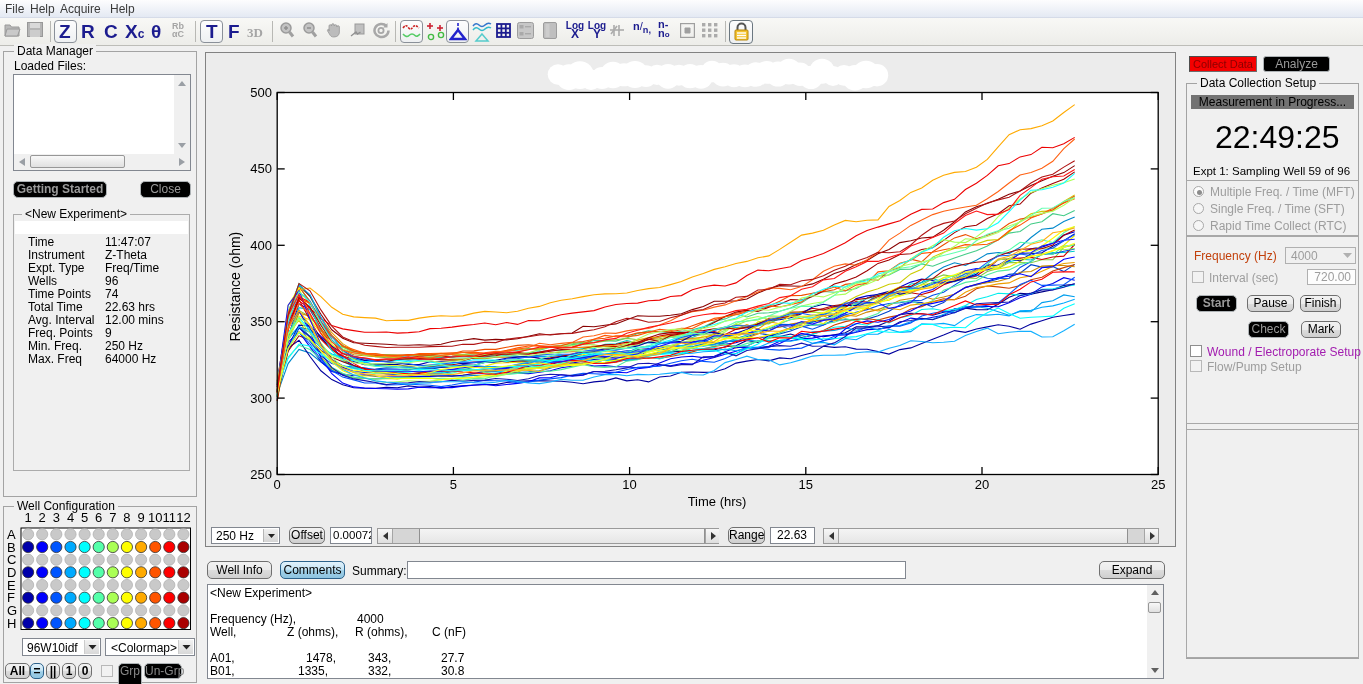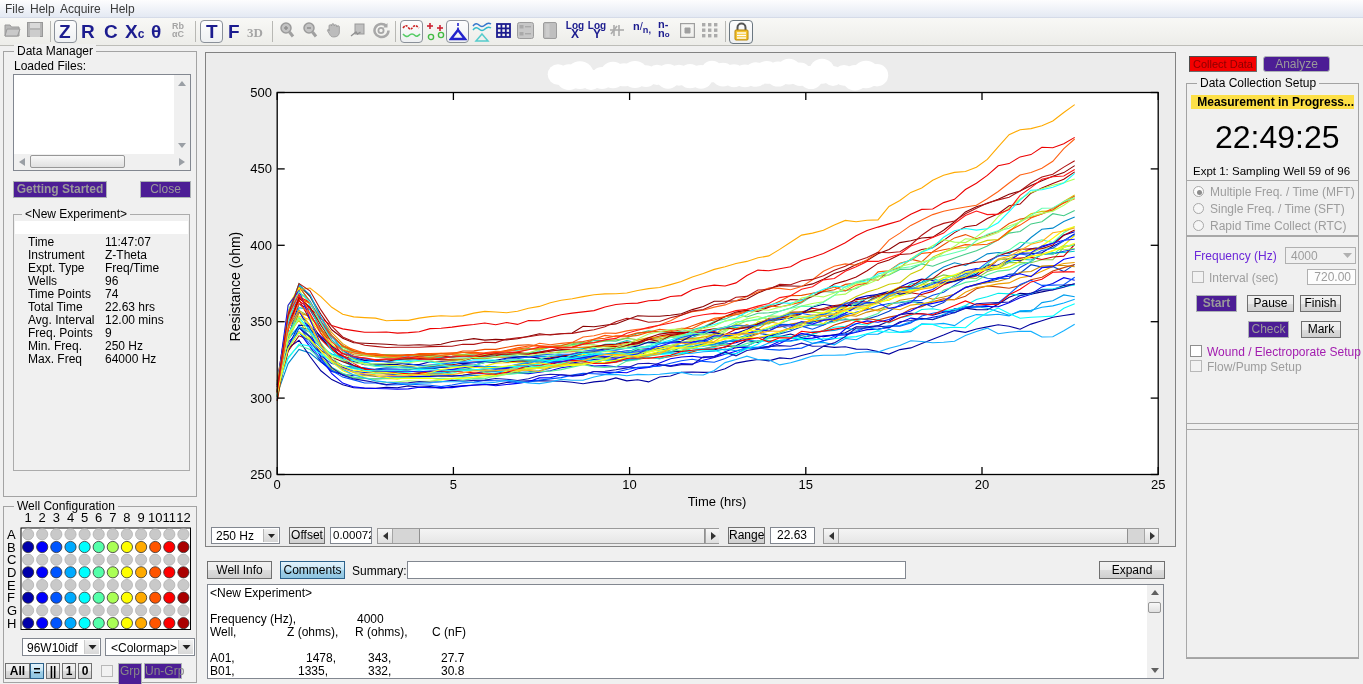--- a/index.html
+++ b/index.html
@@ -14,23 +14,23 @@
   background:linear-gradient(#f8f8f6,#ededE9); border-bottom:1px solid #bdbdb8; }
 .tbsep { position:absolute; top:3px; width:1px; height:21px; background:#b8b8b4; }
 .tbtn { position:absolute; top:2px; width:23px; height:23px; border:1px solid #8a9099; border-radius:4px;
   background:linear-gradient(#fdfdfd,#eef0f2); }
 .navy { color:#1c1c8f; font-weight:bold; }
 .gray { color:#a5a5a5; font-weight:bold; }
 
 .gbox { position:absolute; border:1px solid #a3a3a3; border-radius:0px; }
 .gbox > .glab { position:absolute; top:-8px; background:#f0f0f0; padding:0 3px; font-size:12px; color:#000; }
 
-.btn { position:absolute; border:1px solid #707070; border-radius:0; text-align:center;
+.btn { position:absolute; border:1px solid #707070; border-radius:5px; text-align:center;
   background:linear-gradient(#f2f2f2,#ebebeb 50%,#dddddd 50%,#cfcfcf); font-size:12px; color:#000; }
-.btn.dis { border-color:#adb2b5; background:#4c1d95; color:#888; }
+.btn.dis { border-color:#adb2b5; background:#000000; color:#888; }
 .btn.blue { border-color:#2c628b; background:linear-gradient(#e2f2fb,#c7e6f6 45%,#a0d0e8 55%,#8ec4e0); }
 .fld { position:absolute; background:#fff; border:1px solid #828790; font-size:12px; overflow:hidden; white-space:nowrap; }
 .sbthumb { position:absolute; background:linear-gradient(#f8f8f8,#e0e0e0); border:1px solid #979797; }
 .cb { position:absolute; width:12px; height:12px; background:#fff; border:1px solid #8e8e8e; }
 .cb.dis { background:#f2f2f2; border-color:#b8b8b8; }
 .radio { position:absolute; width:11px; height:11px; border-radius:50%; background:#f6f6f6; border:1px solid #a8a8a8; }
 </style></head>
 <body>
 
 <div id="menubar">
@@ -574,36 +574,36 @@
 <div class="abs" style="left:210px;top:664px">B01,</div>
 <div class="abs" style="left:298px;top:664px">1335,</div>
 <div class="abs" style="left:368px;top:664px">332,</div>
 <div class="abs" style="left:441px;top:664px">30.8</div>
 
 <div class="abs" style="left:1189px;top:56px;width:68px;height:16px;background:#f40000;border:1px solid #6d6d6d;border-top-color:#4d4d4d;border-left-color:#4d4d4d;color:#8b0000;text-align:center;line-height:14px;font-size:11px">Collect Data</div>
 <div class="btn dis" style="left:1263px;top:56px;width:67px;height:16px;line-height:14px;border-radius:3px;color:#9a9a9a">Analyze</div>
 <div class="gbox" style="left:1186px;top:83px;width:173px;height:576px">
   <div class="glab" style="left:10px">Data Collection Setup</div>
 </div>
-<div class="abs" style="left:1191px;top:95px;width:163px;height:14px;background:#fde047;color:#000;font-weight:bold;font-size:12px;text-align:right;line-height:14px">Measurement in Progress...</div>
+<div class="abs" style="left:1191px;top:95px;width:163px;height:14px;background:#737373;color:#000;font-weight:normal;font-size:12px;text-align:center;line-height:14px">Measurement in Progress...</div>
 <div class="abs" style="left:1272px;top:118px;width:0;height:0"></div>
 <div class="abs" style="left:1215px;top:119px;font-size:32px;letter-spacing:0px;color:#000">22:49:25</div>
 <div class="abs" style="left:1193px;top:165px;font-size:11.5px">Expt 1: Sampling Well 59 of 96</div>
 
 <div class="abs" style="left:1186px;top:180px;width:173px;height:56px;border:1px solid #a8a8a8;background:#f0f0f0"></div>
 <div class="radio" style="left:1193px;top:186px;background:#fdfdfd"></div>
 <div class="abs" style="left:1196.5px;top:189.5px;width:5px;height:5px;border-radius:50%;background:#8c8c8c"></div>
 <div class="abs" style="left:1210px;top:185px;color:#9d9d9d">Multiple Freq. / Time (MFT)</div>
 <div class="radio" style="left:1193px;top:203px"></div>
 <div class="abs" style="left:1210px;top:202px;color:#9d9d9d">Single Freq. / Time (SFT)</div>
 <div class="radio" style="left:1193px;top:220px"></div>
 <div class="abs" style="left:1210px;top:219px;color:#9d9d9d">Rapid Time Collect (RTC)</div>
 
 <div class="abs" style="left:1186px;top:236px;width:173px;height:188px;border:1px solid #a8a8a8;background:#f0f0f0"></div>
-<div class="abs" style="left:1194px;top:249px;color:#6d28d9">Frequency (Hz)</div>
+<div class="abs" style="left:1194px;top:249px;color:#c2410c">Frequency (Hz)</div>
 <div class="abs" style="left:1285px;top:247px;width:71px;height:17px;background:#f0f0f0;border:1px solid #b0b0b0">
   <span style="position:absolute;left:5px;top:1px;color:#9d9d9d">4000</span>
   <svg style="position:absolute;right:2px;top:4px" width="11" height="8">
       <path d="M1 1 l4.5 5 l4.5 -5 z" fill="#b0b0b0"></path>
     </svg>
 </div>
 <div class="cb dis" style="left:1192px;top:271px"></div>
 <div class="abs" style="left:1209px;top:271px;color:#9d9d9d">Interval (sec)</div>
 <div class="abs" style="left:1307px;top:269px;width:49px;height:16px;background:#fdfdfd;border:1px solid #b0b0b0;color:#9d9d9d;text-align:right;padding-right:4px;line-height:15px">720.00</div>
 <div class="btn dis" style="left:1196px;top:295px;width:41px;height:17px;line-height:15px;font-weight:bold;color:#9a9a9a">Start</div>

